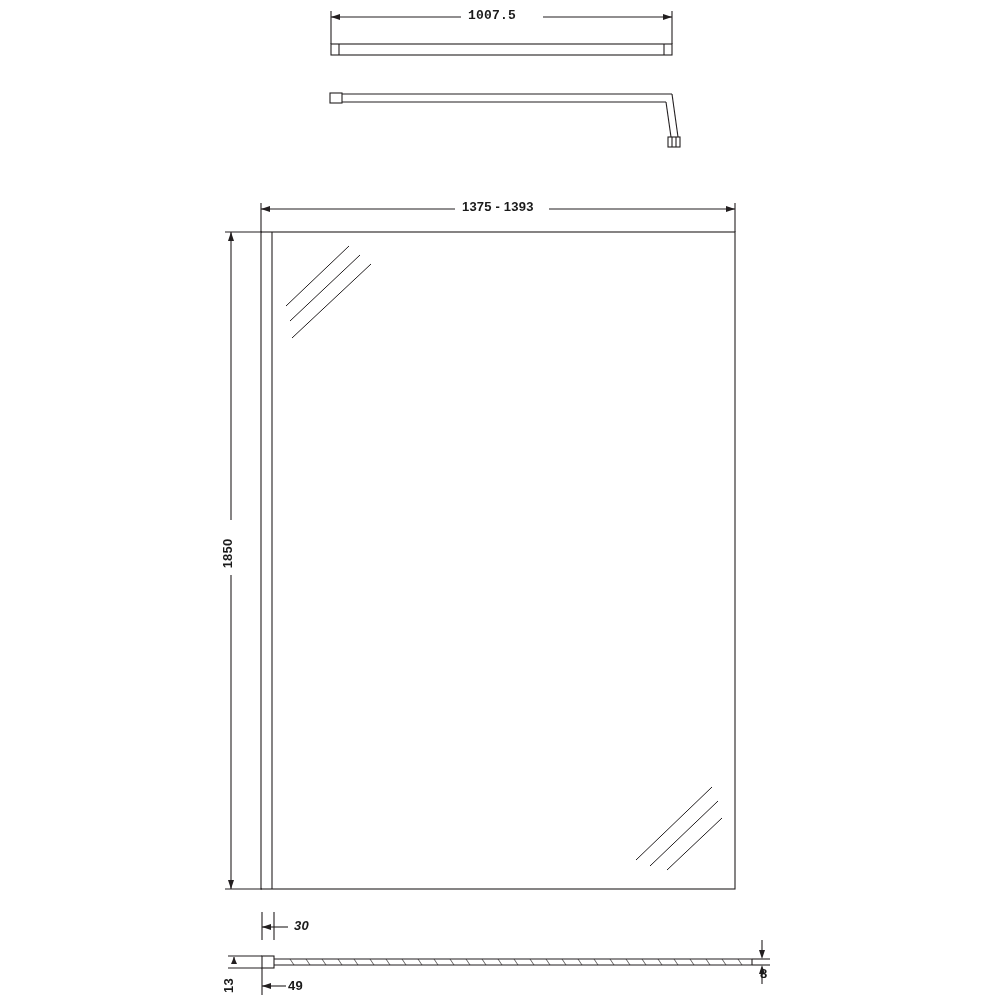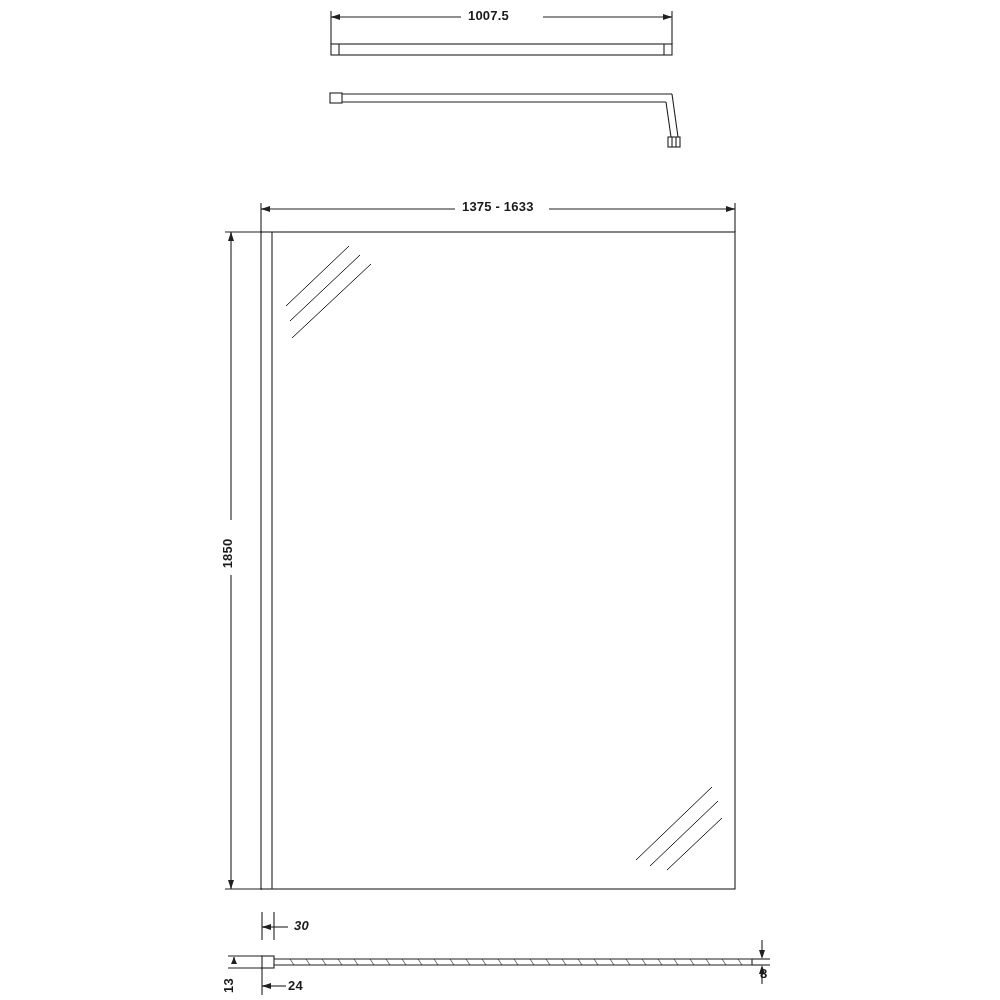--- a/index.html
+++ b/index.html
@@ -29,20 +29,21 @@
     color: #1a1a1a;
     white-space: nowrap;
     letter-spacing: 0.2px;
   }
   .dim-label.vertical {
     transform-origin: 50% 50%;
   }
   .label-top-bar {
     left: 468px;
     top: 8px;
+    font-family: Liberation Mono, monospace;
   }
   .label-width {
     left: 462px;
     top: 199px;
   }
   .label-height {
     left: 213px;
     top: 546px;
     transform: rotate(-90deg);
   }
@@ -192,23 +193,23 @@
     <line x1="762" y1="972" x2="762" y2="984"></line>
     <path d="M762 959 L759 950 L765 950 Z" fill="#231f20" stroke="none"></path>
     <path d="M762 965 L759 974 L765 974 Z" fill="#231f20" stroke="none"></path>
     <line x1="752" y1="959" x2="770" y2="959"></line>
     <line x1="752" y1="965" x2="770" y2="965"></line>
   </g>
 </svg>
 
 <div class="dim-label label-top-bar">1007.5</div>
 
-<div class="dim-label label-width">1375 - 1633</div>
+<div class="dim-label label-width">1375 - 1393</div>
 
 <div class="dim-label vertical label-height">1850</div>
 
 <div class="dim-label label-30">30</div>
 
-<div class="dim-label label-35">24</div>
+<div class="dim-label label-35">49</div>
 
 <div class="dim-label vertical label-13">13</div>
 
 <div class="dim-label label-8">8</div>
 
 </body></html>

